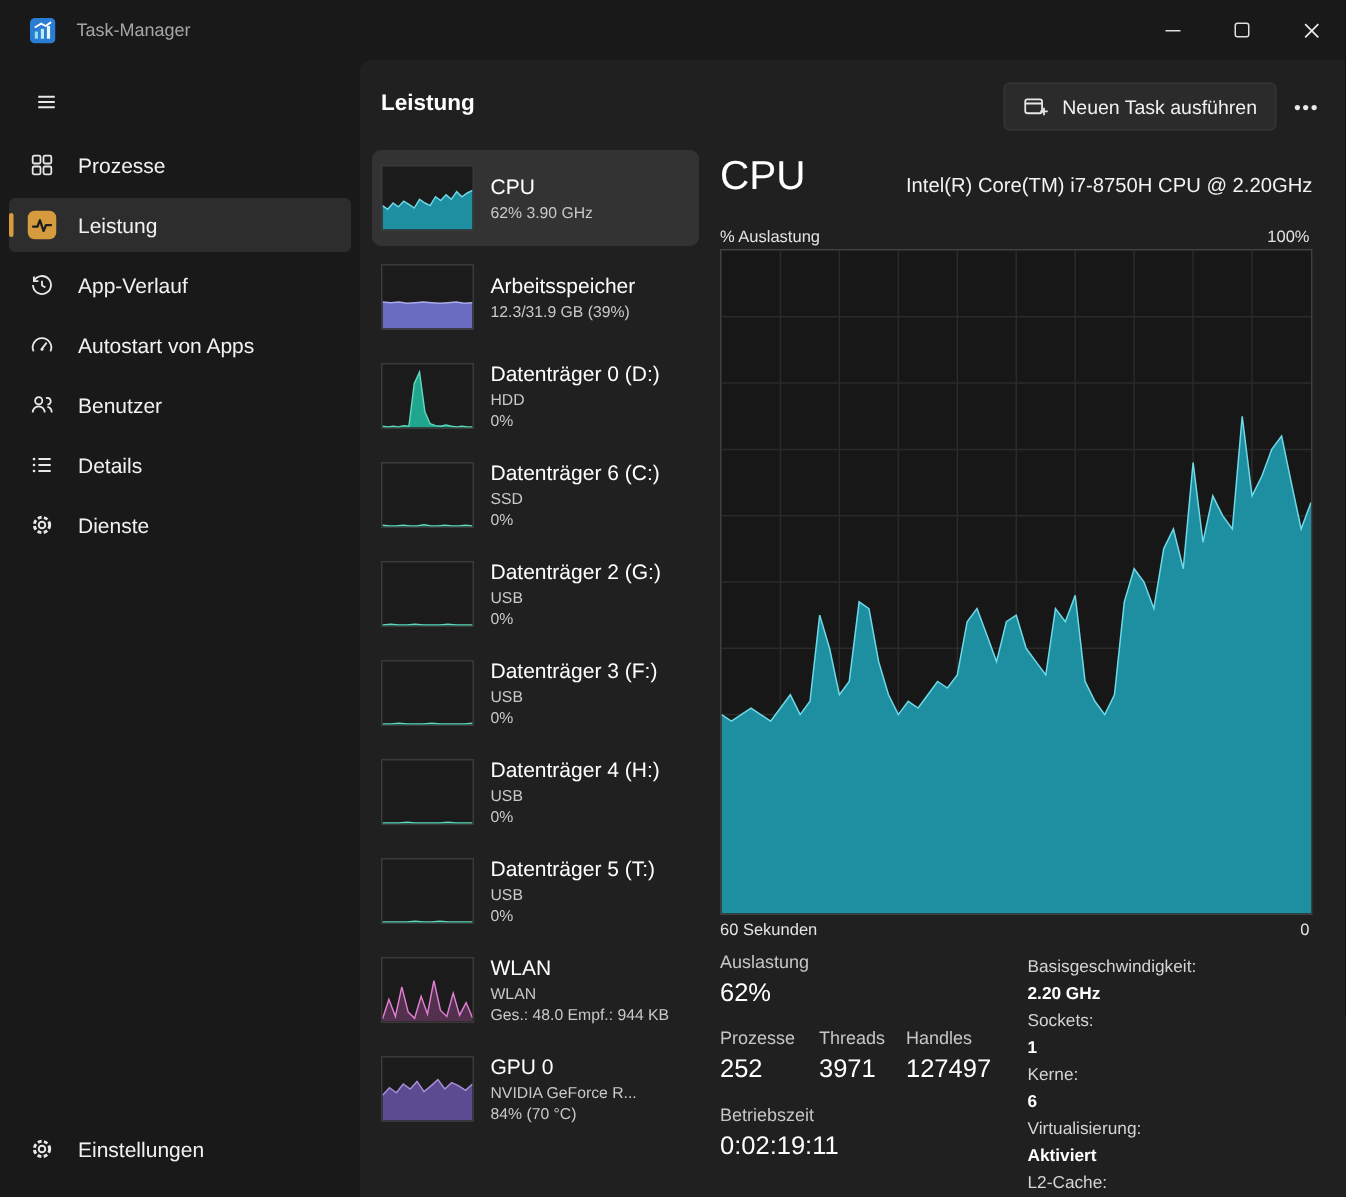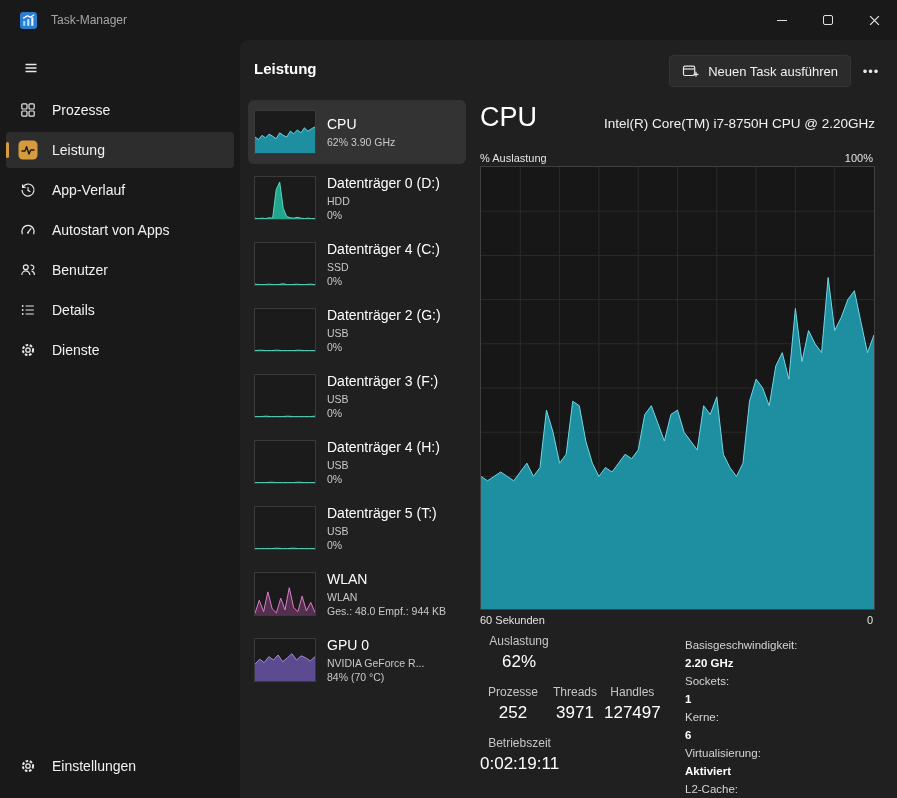--- a/index.html
+++ b/index.html
@@ -51,21 +51,21 @@
   #detail-title { position:absolute; left:0; top:2px; font-size:27px; font-weight:400; }
   #detail-subtitle { position:absolute; right:14px; top:16px; font-size:13.5px; color:#f2f2f2; }
   #y-label { position:absolute; left:0; top:52px; font-size:11px; color:#e3e3e3; }
   #y-max { position:absolute; right:16px; top:52px; font-size:11px; color:#e3e3e3; }
   #main-chart-box { position:absolute; left:0; top:66px; width:395px; height:444px; border:1px solid #404040; background:#171717; }
   #main-chart { width:100%; height:100%; display:block; }
   #x-left { position:absolute; left:0; top:514px; font-size:11px; color:#e3e3e3; }
   #x-right { position:absolute; right:16px; top:514px; font-size:11px; color:#e3e3e3; }
 
   #stats { position:absolute; left:0; top:534px; }
-  .stats-row { display:flex; margin-bottom:13px;text-align:center; }
+  .stats-row { display:flex; margin-bottom:13px; }
   .stat-cell { margin-right:18px; }
   .w78 { width:78px; margin-right:0; }
   .w66 { width:66px; margin-right:0; }
   .w58 { width:58px; margin-right:0; }
   .stat-label { font-size:12px; color:#c6c6c6; }
   .stat-value { font-size:17px; color:#ffffff; margin-top:4px; }
 
   #specs { position:absolute; left:205px; top:536px; width:205px; font-size:11.5px; }
   .spec-row { display:flex; line-height:18px;flex-direction:column; }
   .spec-label { width:131px; color:#d4d4d4; flex:none; }
@@ -225,36 +225,47 @@
             <polyline points="0.0,27.3 3.6,29.9 7.3,25.5 10.9,28.2 14.6,24.2 18.2,26.4 21.9,29.0 25.5,22.9 29.2,25.5 32.8,27.3 36.5,21.1 40.1,23.8 43.8,19.8 47.4,22.9 51.1,17.6 54.7,21.1 58.4,18.5 62.0,16.7" fill="none" stroke="#6fd9e7" stroke-width="1"></polyline>
           </svg>
       <div class="perf-text">
         <div class="perf-title">CPU</div>
         <div class="perf-sub sub1">62% 3.90 GHz</div>
 
       </div>
     </div>
         <div class="perf-item">
       <svg class="thumb" viewBox="0 0 62 44" preserveAspectRatio="none">
+            <polygon points="0,44 0.0,25.5 5.6,26.0 11.3,25.5 16.9,26.4 22.5,26.0 28.2,25.5 33.8,26.0 39.5,26.4 45.1,26.0 50.7,25.5 56.4,26.4 62.0,26.0 62,44" fill="#6a6cc0"></polygon>
+            <polyline points="0.0,25.5 5.6,26.0 11.3,25.5 16.9,26.4 22.5,26.0 28.2,25.5 33.8,26.0 39.5,26.4 45.1,26.0 50.7,25.5 56.4,26.4 62.0,26.0" fill="none" stroke="#a9abec" stroke-width="1"></polyline>
+          </svg>
+      <div class="perf-text">
+        <div class="perf-title">Arbeitsspeicher</div>
+        <div class="perf-sub sub1">12.3/31.9 GB (39%)</div>
+
+      </div>
+    </div>
+        <div class="perf-item">
+      <svg class="thumb" viewBox="0 0 62 44" preserveAspectRatio="none">
             <polygon points="0,44 0.0,43.1 3.6,43.6 7.3,43.1 10.9,43.6 14.6,42.7 18.2,43.1 21.9,13.2 25.5,5.3 29.2,33.0 32.8,41.4 36.5,42.7 40.1,43.1 43.8,42.2 47.4,43.1 51.1,43.6 54.7,43.1 58.4,43.6 62.0,43.6 62,44" fill="#1fa68c"></polygon>
             <polyline points="0.0,43.1 3.6,43.6 7.3,43.1 10.9,43.6 14.6,42.7 18.2,43.1 21.9,13.2 25.5,5.3 29.2,33.0 32.8,41.4 36.5,42.7 40.1,43.1 43.8,42.2 47.4,43.1 51.1,43.6 54.7,43.1 58.4,43.6 62.0,43.6" fill="none" stroke="#5fd8bd" stroke-width="1"></polyline>
           </svg>
       <div class="perf-text">
         <div class="perf-title">Datenträger 0 (D:)</div>
         <div class="perf-sub sub1">HDD</div>
         <div class="perf-sub sub2">0%</div>
       </div>
     </div>
         <div class="perf-item">
       <svg class="thumb" viewBox="0 0 62 44" preserveAspectRatio="none">
             <polygon points="0,44 0.0,43.1 4.8,43.6 9.5,43.6 14.3,43.1 19.1,43.6 23.8,43.6 28.6,42.7 33.4,43.6 38.2,43.6 42.9,43.1 47.7,43.6 52.5,43.6 57.2,43.1 62.0,43.6 62,44" fill="#1fa68c"></polygon>
             <polyline points="0.0,43.1 4.8,43.6 9.5,43.6 14.3,43.1 19.1,43.6 23.8,43.6 28.6,42.7 33.4,43.6 38.2,43.6 42.9,43.1 47.7,43.6 52.5,43.6 57.2,43.1 62.0,43.6" fill="none" stroke="#5fd8bd" stroke-width="1"></polyline>
           </svg>
       <div class="perf-text">
-        <div class="perf-title">Datenträger 4 (C:)</div>
+        <div class="perf-title">Datenträger 6 (C:)</div>
         <div class="perf-sub sub1">SSD</div>
         <div class="perf-sub sub2">0%</div>
       </div>
     </div>
         <div class="perf-item">
       <svg class="thumb" viewBox="0 0 62 44" preserveAspectRatio="none">
             <polygon points="0,44 0.0,43.6 5.6,43.1 11.3,43.6 16.9,43.6 22.5,43.1 28.2,43.6 33.8,43.6 39.5,43.6 45.1,43.1 50.7,43.6 56.4,43.6 62.0,43.6 62,44" fill="#1fa68c"></polygon>
             <polyline points="0.0,43.6 5.6,43.1 11.3,43.6 16.9,43.6 22.5,43.1 28.2,43.6 33.8,43.6 39.5,43.6 45.1,43.1 50.7,43.6 56.4,43.6 62.0,43.6" fill="none" stroke="#5fd8bd" stroke-width="1"></polyline>
           </svg>
       <div class="perf-text">

